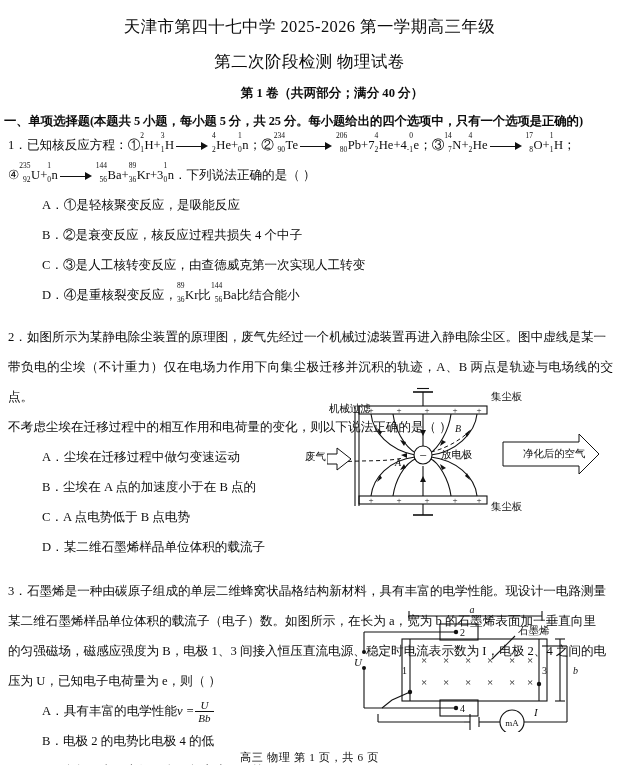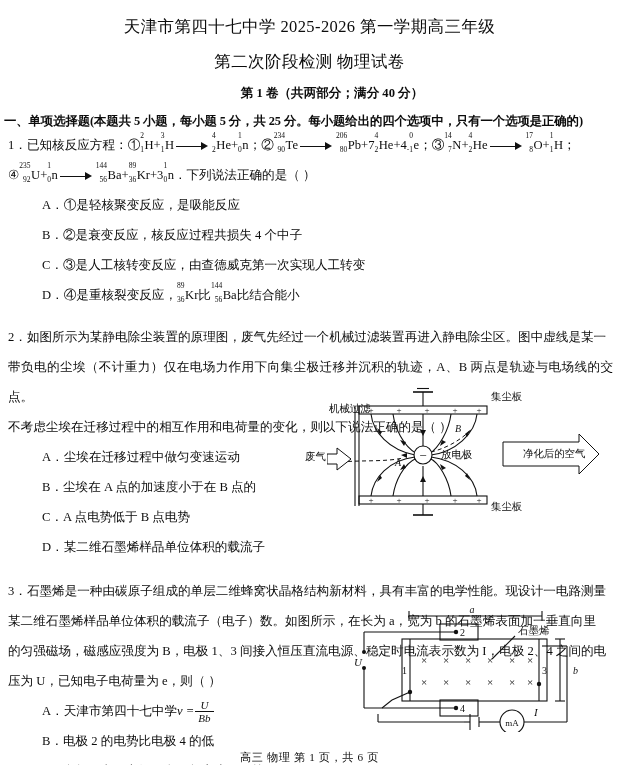--- a/index.html
+++ b/index.html
@@ -303,21 +303,21 @@
     <div class="fig-label" style="left:-22px; top:68px;">废气</div>
     <div class="fig-label" style="left:196px; top:65px;text-align:center;">净化后的空气</div>
   </div>
 
   <div class="q" style="margin-top:14px;">
     <div class="q-body">3．石墨烯是一种由碳原子组成的单层二维蜂窝状晶格结构新材料，具有丰富的电学性能。现设计一电路测量</div>
     <div class="q-body">某二维石墨烯样品单位体积的载流子（电子）数。如图所示，在长为 a，宽为 b 的石墨烯表面加一垂直向里</div>
     <div class="q-body">的匀强磁场，磁感应强度为 B，电极 1、3 间接入恒压直流电源、稳定时电流表示数为 I，电极 2、4 之间的电</div>
     <div class="q-body">压为 U，已知电子电荷量为 e，则（    ）</div>
     <div class="opts">
-      <div class="opt"><span class="lbl">A．</span><span>天津市第四十七中学</span><span class="it">v =</span><span class="frac"><span class="num it">U</span><span class="den it">Bb</span></span></div>
+      <div class="opt"><span class="lbl">A．</span><span>具有丰富的电学性能</span><span class="it">v =</span><span class="frac"><span class="num it">U</span><span class="den it">Bb</span></span></div>
       <div class="opt"><span class="lbl">B．</span><span>电极 2 的电势比电极 4 的低</span></div>
       <div class="opt"><span class="lbl">C．</span><span>电极 2 和 4 之间的电压与宽度 a 有关</span></div>
     </div>
   </div>
 
   <div id="fig-graphene">
     <svg width="262" height="128" viewBox="0 0 262 128">
       <g stroke="#111" fill="none" stroke-width="1.1">
 
         <line x1="57" y1="12" x2="190" y2="12"></line>

